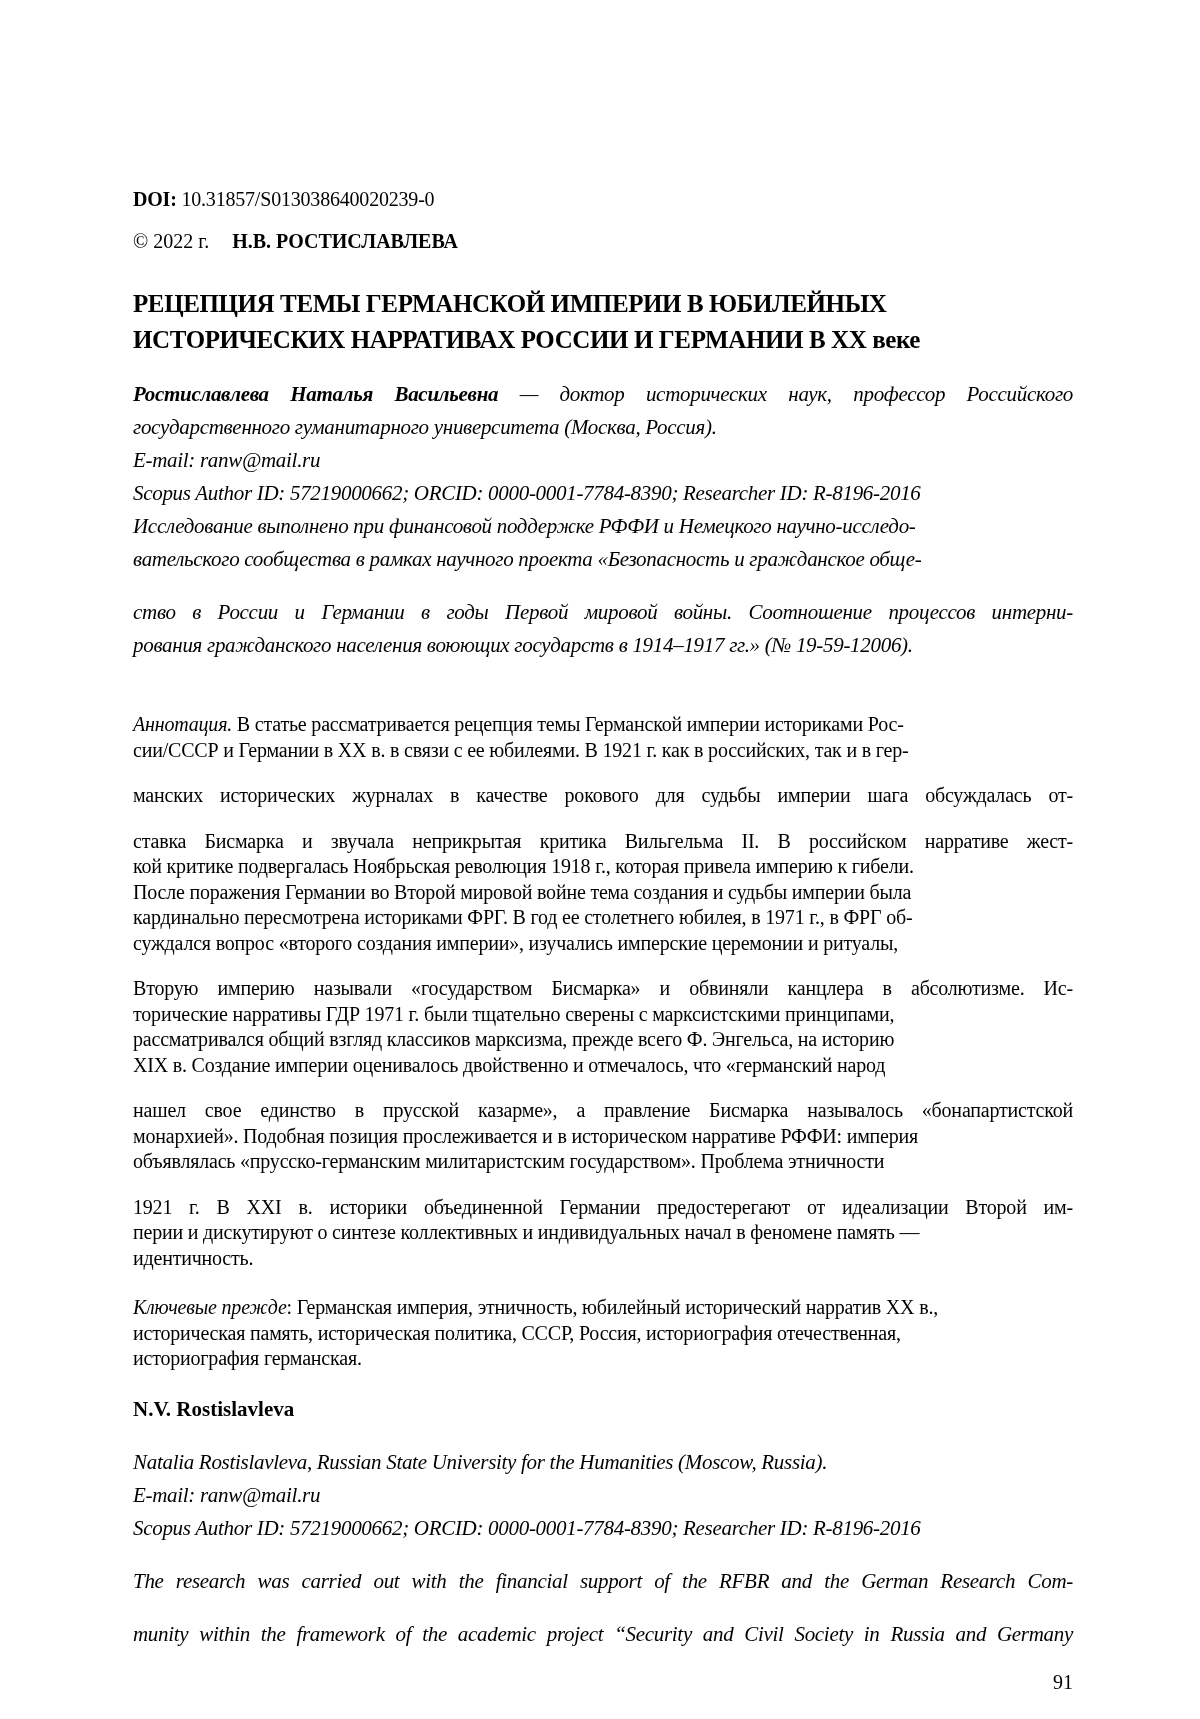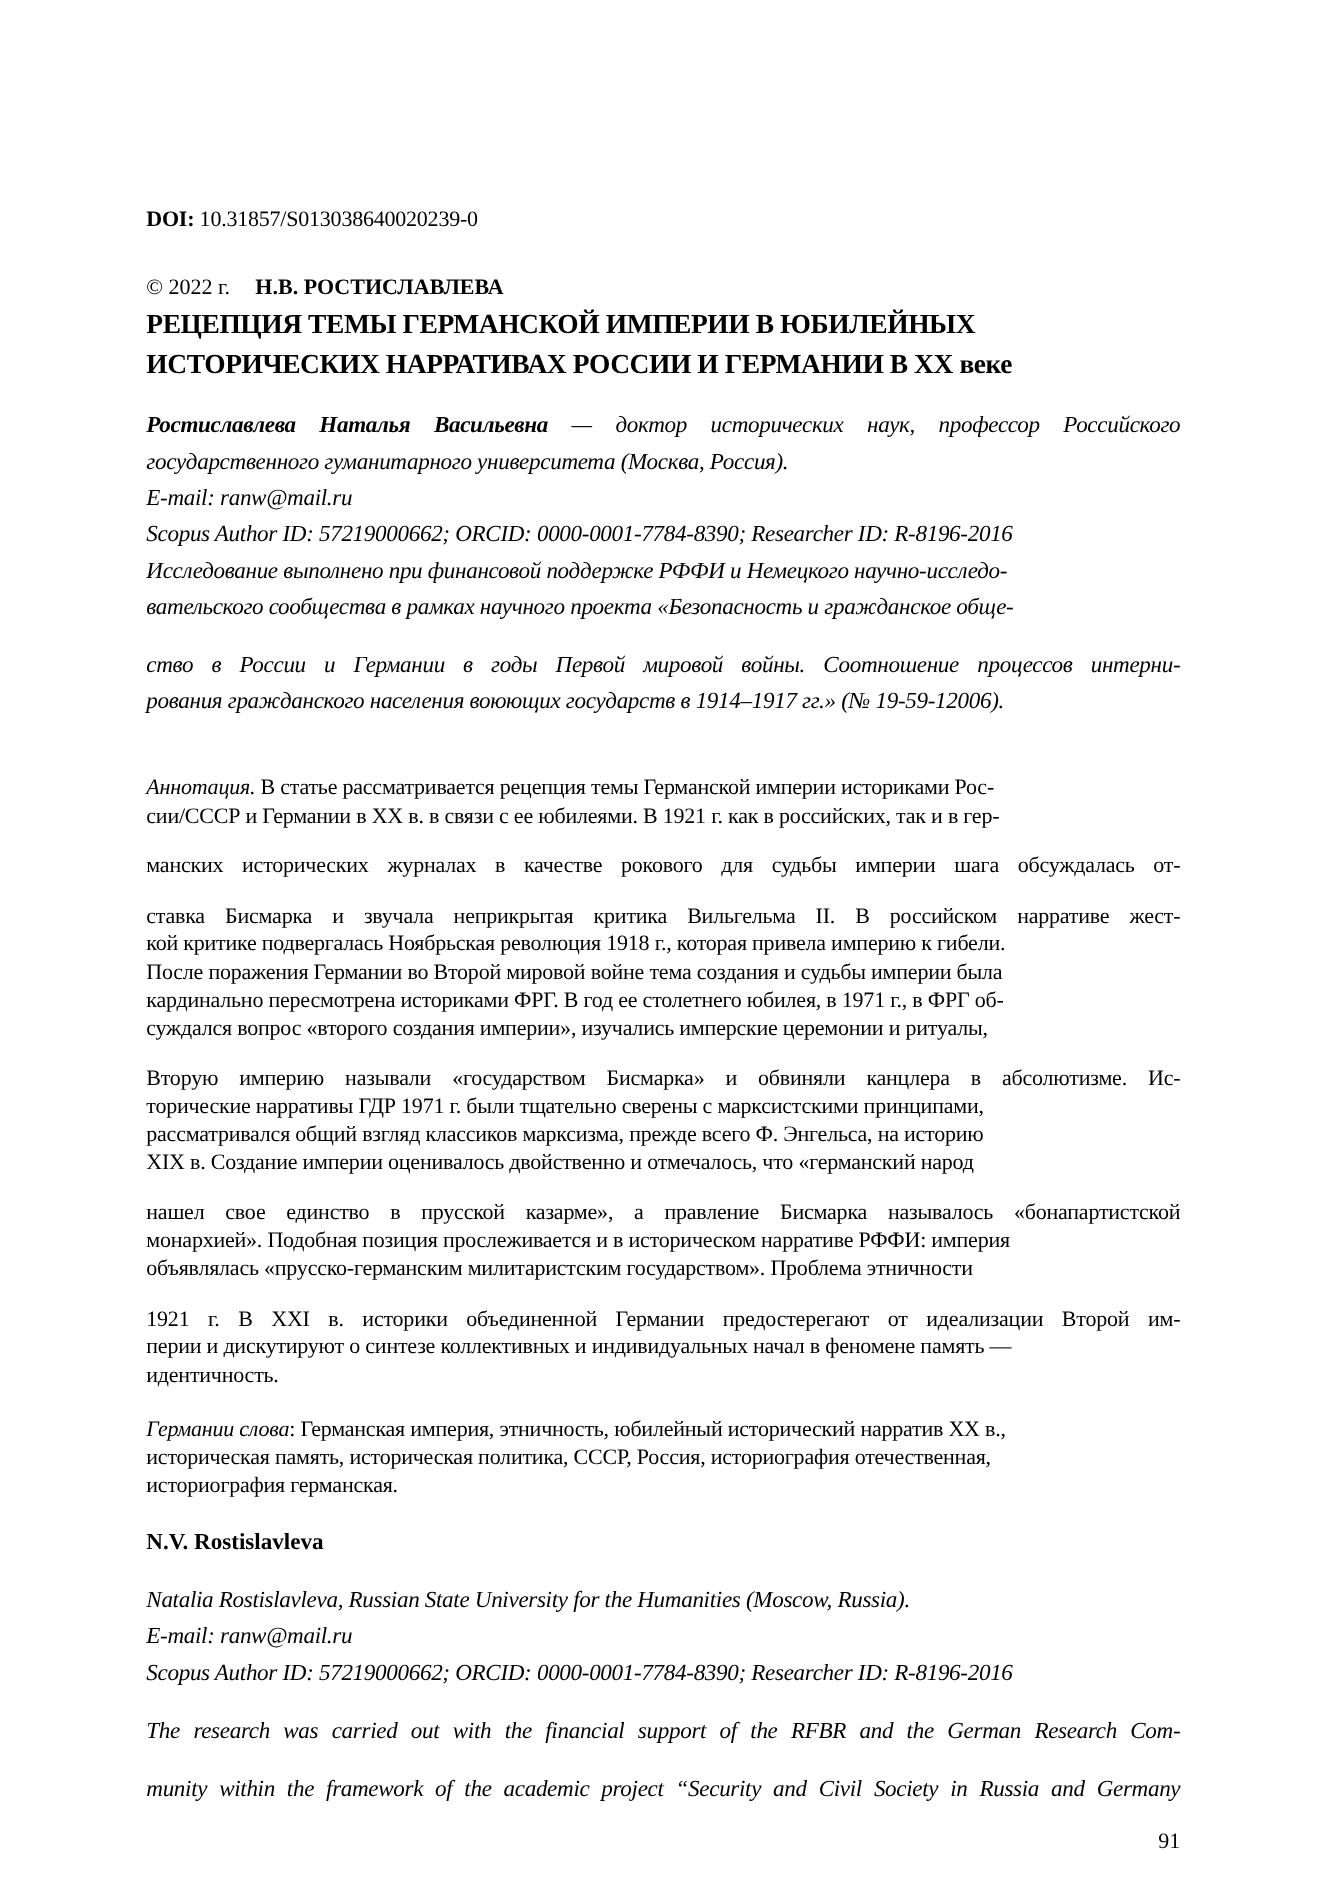--- a/index.html
+++ b/index.html
@@ -15,24 +15,24 @@
   .content {
     margin-left: 133px;
     width: 940px;
     padding-top: 186px;
   }
   .line { text-align: left; }
   .line.j { text-align: justify; text-align-last: justify; margin-top: 20px; }
 
   .doi-line { font-size: 20px; line-height: 26px; letter-spacing: -0.2px; }
   .doi-line .b { font-weight: bold; }
-  .copyright-line { margin-top: 36px; font-size: 20px; line-height: 26px; }
+  .copyright-line { margin-top: 16px; font-size: 20px; line-height: 26px; }
   .copyright-line .caps { font-weight: bold; margin-left: 18px; }
 
-  .title-ru { margin-top: 4px; font-size: 25px; font-weight: bold; line-height: 36px; letter-spacing: -0.4px; }
+  .title-ru { margin-top: 32px; font-size: 25px; font-weight: bold; line-height: 36px; letter-spacing: -0.4px; }
 
   .author-block { margin-top: 19px; font-size: 21px; font-style: italic; line-height: 33px; letter-spacing: -0.3px; }
   .author-block .name { font-weight: bold; }
 
   .abstract-block { margin-top: 50px; font-size: 20px; line-height: 25.5px; letter-spacing: -0.2px; }
   .abstract-block .lbl { font-style: italic; }
 
   .keywords-block { margin-top: 24px; font-size: 20px; line-height: 25.5px; letter-spacing: -0.2px; }
   .keywords-block .lbl { font-style: italic; }
 
@@ -98,21 +98,21 @@
           <div class="line"><span>монархией». Подобная позиция прослеживается и в историческом нарративе РФФИ: империя</span></div>
           <div class="line"><span>объявлялась «прусско-германским милитаристским государством». Проблема этничности</span></div>
           <div class="line j"><span>1921 г. В XXI в. историки объединенной Германии предостерегают от идеализации Второй им-</span></div>
           <div class="line"><span>перии и дискутируют о синтезе коллективных и индивидуальных начал в феномене память —</span></div>
           <div class="line"><span>идентичность.</span></div>
         </div>
     </div>
 
     <div class="keywords-block">
       <div class="line">
-        <span class="lbl">Германии слова</span><span>: Германская империя, этничность, юбилейный исторический нарратив XX в.,</span>
+        <span class="lbl">Ключевые прежде</span><span>: Германская империя, этничность, юбилейный исторический нарратив XX в.,</span>
       </div>
       <div>
           <div class="line"><span>историческая память, историческая политика, СССР, Россия, историография отечественная,</span></div>
           <div class="line"><span>историография германская.</span></div>
         </div>
     </div>
 
     <div class="en-heading">N.V. Rostislavleva</div>
 
 

